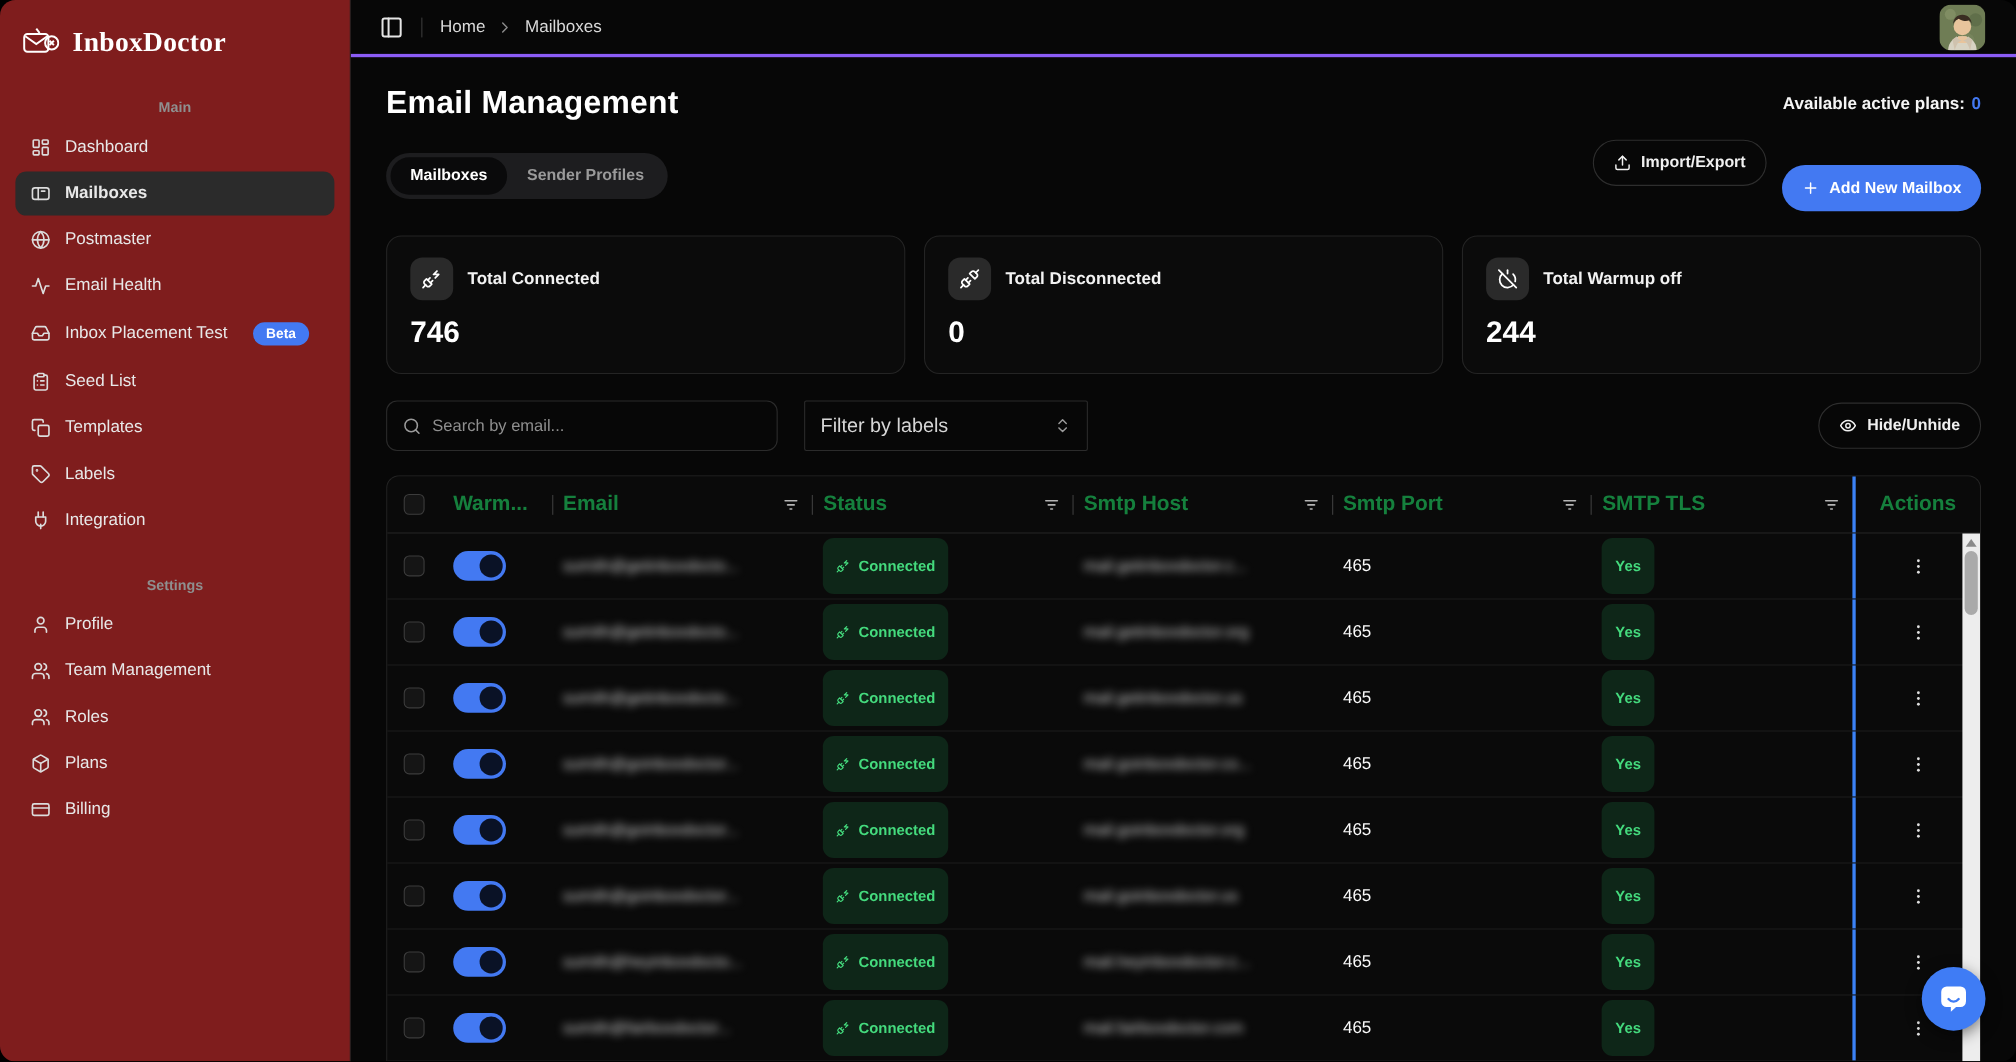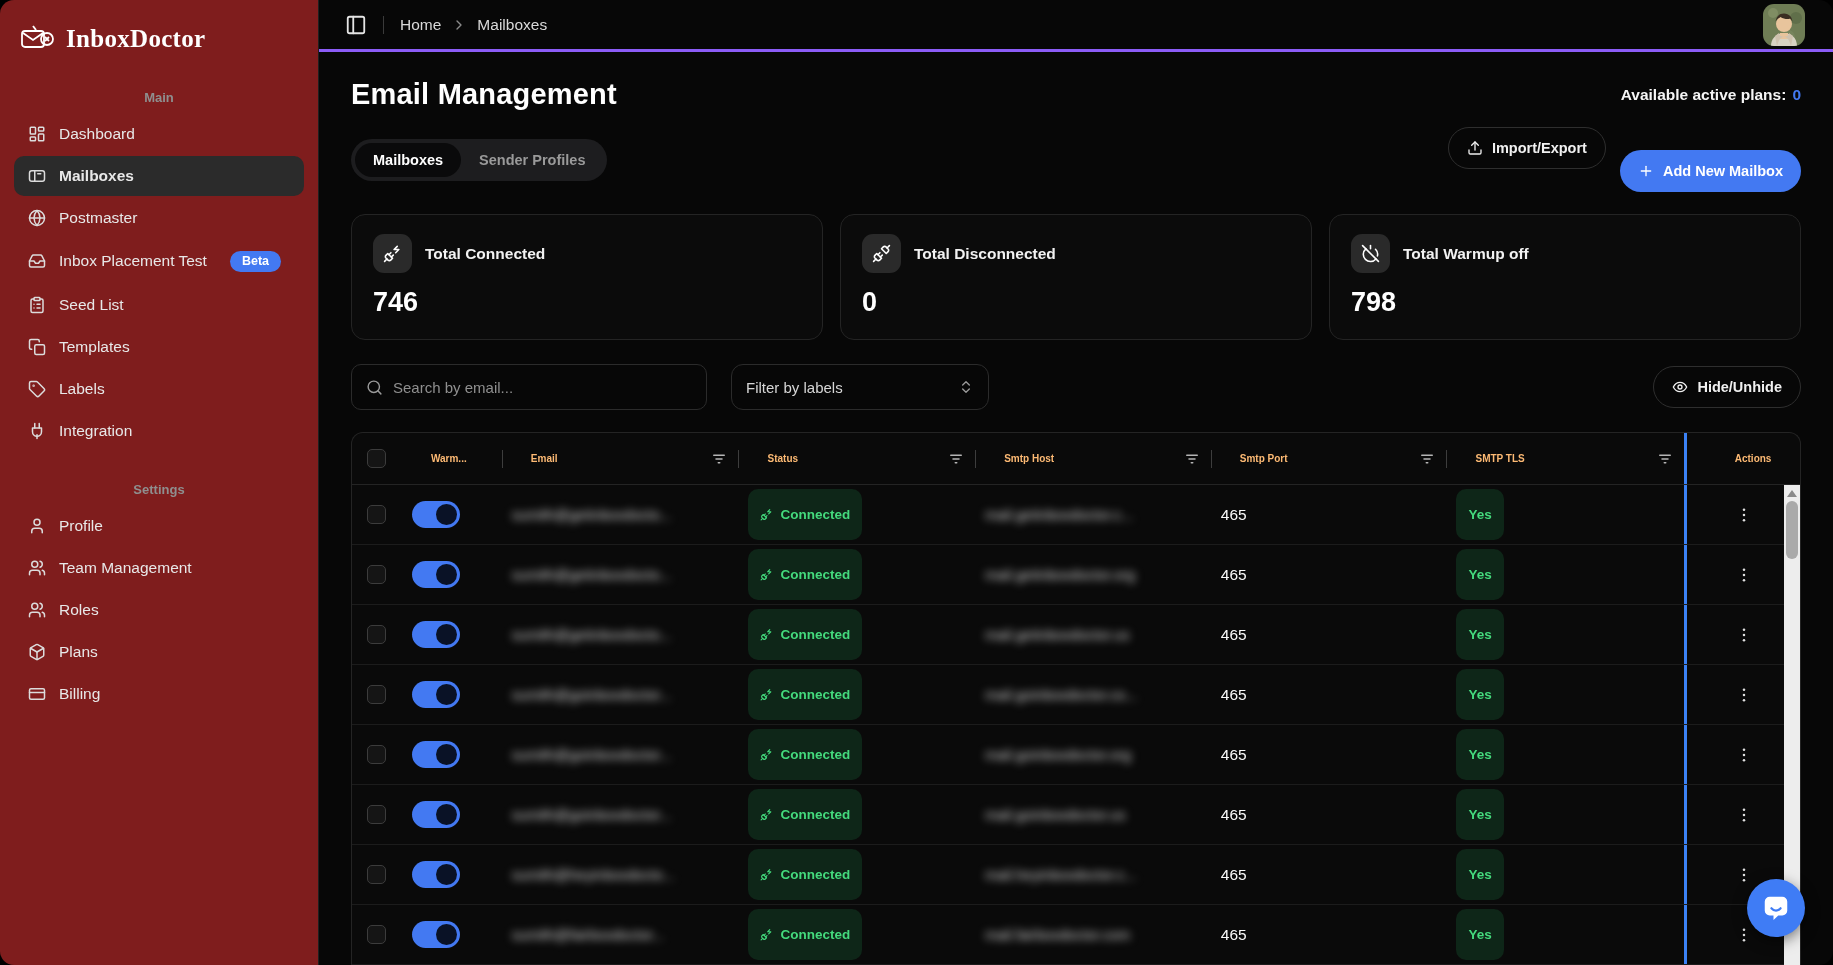--- a/index.html
+++ b/index.html
@@ -63,41 +63,41 @@
   .stat-value { color:#fff; font-size:27px; font-weight:800; margin-top:14px; }
 
   .filter-row { margin-top:24px; display:flex; align-items:center; }
   .search-box { width:356px; height:46px; border:1px solid #2b2b2b; border-radius:10px;
     display:flex; align-items:center; padding:0 14px; gap:10px; background:transparent; }
   .search-box svg { width:17px; height:17px; color:#9a9a9a; flex:none; }
   .search-box input { flex:1; background:transparent; border:none; outline:none;
     color:#e5e5e5; font-size:15px; font-family:inherit; }
   .search-box input::placeholder { color:#8f8f8f; }
   .label-select { margin-left:24px; width:258px; height:46px; border:1px solid #2b2b2b;
-    border-radius:12px; display:flex; align-items:center; justify-content:space-between;
-    padding:0 14px; color:#d6d6d6; font-size:15px; cursor:pointer; }
+    border-radius:2px; display:flex; align-items:center; justify-content:space-between;
+    padding:0 14px; color:#d6d6d6; font-size:18px; cursor:pointer; }
   .label-select svg { width:16px; height:16px; color:#9a9a9a; }
   .hide-btn { margin-left:auto; height:42px; }
 
   
   .table-wrap { margin-top:22px; border:1px solid #242424; border-bottom:none;
     border-radius:12px 12px 0 0; flex:1; position:relative; overflow:hidden; background:#0a0a0a; }
   .thead { display:flex; align-items:center; height:52px; border-bottom:1px solid #242424; }
   .trow { display:flex; align-items:center; height:60px; border-bottom:1px solid #1c1c1c; }
   .cell { display:flex; align-items:center; min-width:0; padding:0 10px; position:relative; }
   .c-check { width:50px; justify-content:center; }
   .c-warm { width:100px; }
   .c-email { width:237px; }
   .c-status { width:237px; }
   .c-host { width:236px; }
   .c-port { width:236px; }
   .c-tls { width:238px; }
   .c-actions { width:116px; justify-content:center; }
   .trow .c-actions, .thead .c-actions { border-left:3px solid #3b82f6; height:100%; }
-  .th-label { color:#fdba74; font-size:10px; font-weight:700; white-space:nowrap;margin-left:19px; }
+  .th-label { color:#15803d; font-size:19px; font-weight:700; white-space:nowrap; }
   .th-filter { margin-left:auto; width:18px; height:18px; color:#b5b5b5; cursor:pointer; flex:none; }
   .th-sep { position:absolute; right:-1px; top:50%; transform:translateY(-50%);
     width:1px; height:18px; background:#3d3d3d; }
   .checkbox { width:19px; height:19px; border:1px solid #3c3c3c; border-radius:5px;
     background:#151515; cursor:pointer; }
   .toggle { width:48px; height:27px; background:#4379f2; border-radius:999px;
     position:relative; cursor:pointer; flex:none; }
   .toggle .knob { position:absolute; top:3px; right:3px; width:21px; height:21px;
     border-radius:50%; background:#0a1226; }
   .blurred { color:#cfcfcf; font-size:14.5px; filter:blur(4px); white-space:nowrap;
@@ -160,20 +160,26 @@
 
     <div class="nav-item">
       <svg class="nav-ic" viewBox="0 0 24 24" fill="none" stroke="currentColor" stroke-width="2" stroke-linecap="round" stroke-linejoin="round">
           <circle cx="12" cy="12" r="10"></circle>
           <path d="M2 12h20"></path>
           <path d="M12 2a15.3 15.3 0 0 1 4 10 15.3 15.3 0 0 1-4 10 15.3 15.3 0 0 1-4-10 15.3 15.3 0 0 1 4-10z"></path>
         </svg>
       <span>Postmaster</span>
     </div>
 
+    <div class="nav-item">
+      <svg class="nav-ic" viewBox="0 0 24 24" fill="none" stroke="currentColor" stroke-width="2" stroke-linecap="round" stroke-linejoin="round">
+          <path d="M22 12h-4l-3 9L9 3l-3 9H2"></path>
+        </svg>
+      <span>Email Health</span>
+    </div>
 
     <div class="nav-item">
       <svg class="nav-ic" viewBox="0 0 24 24" fill="none" stroke="currentColor" stroke-width="2" stroke-linecap="round" stroke-linejoin="round">
           <polyline points="22 12 16 12 14 15 10 15 8 12 2 12"></polyline>
           <path d="M5.45 5.11 2 12v6a2 2 0 0 0 2 2h16a2 2 0 0 0 2-2v-6l-3.45-6.89A2 2 0 0 0 16.76 4H7.24a2 2 0 0 0-1.79 1.11z"></path>
         </svg>
       <span>Inbox Placement Test</span>
       <span class="beta-badge">Beta</span>
     </div>
 
@@ -362,21 +368,21 @@
             <span class="stat-chip">
               <svg viewBox="0 0 24 24" fill="none" stroke="currentColor" stroke-width="2" stroke-linecap="round" stroke-linejoin="round">
                   <path d="M18.36 6.64A9 9 0 0 1 20.77 15"></path>
                   <path d="M6.16 6.16a9 9 0 1 0 12.68 12.68"></path>
                   <path d="M12 2v4"></path>
                   <path d="m2 2 20 20"></path>
                 </svg>
             </span>
             <span class="stat-label">Total Warmup off</span>
           </div>
-          <div class="stat-value">798</div>
+          <div class="stat-value">244</div>
         </div>
       </div>
 
       <div class="filter-row">
         <div class="search-box">
           <svg viewBox="0 0 24 24" fill="none" stroke="currentColor" stroke-width="2" stroke-linecap="round" stroke-linejoin="round">
               <circle cx="11" cy="11" r="8"></circle>
               <path d="m21 21-4.3-4.3"></path>
             </svg>
           <input type="text" placeholder="Search by email..." style="">

